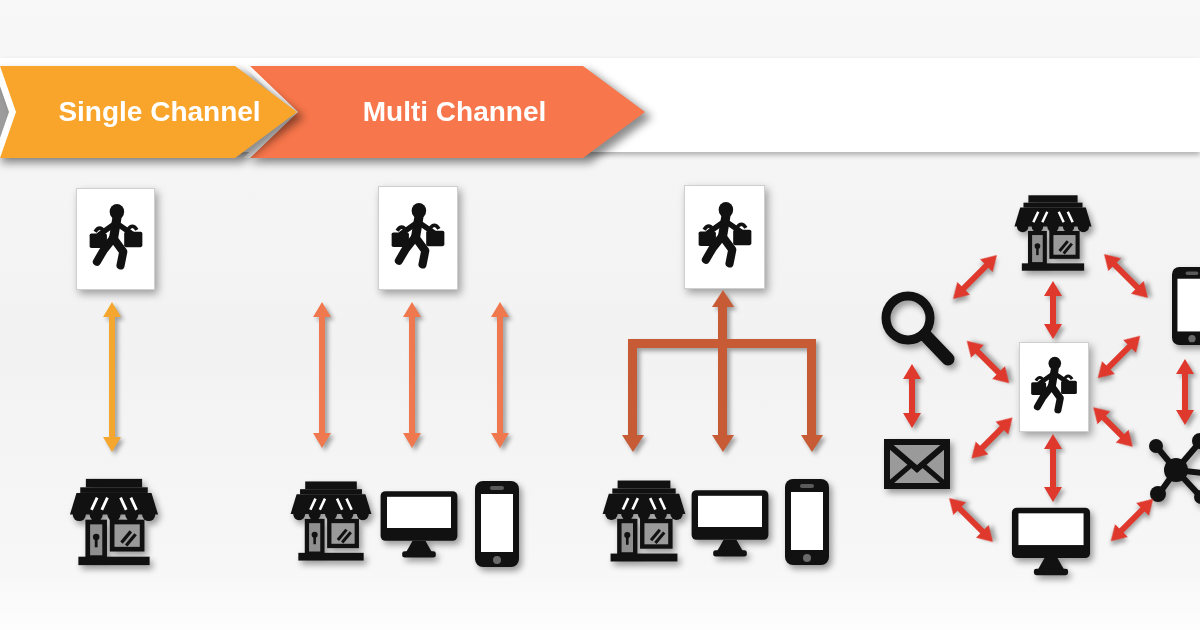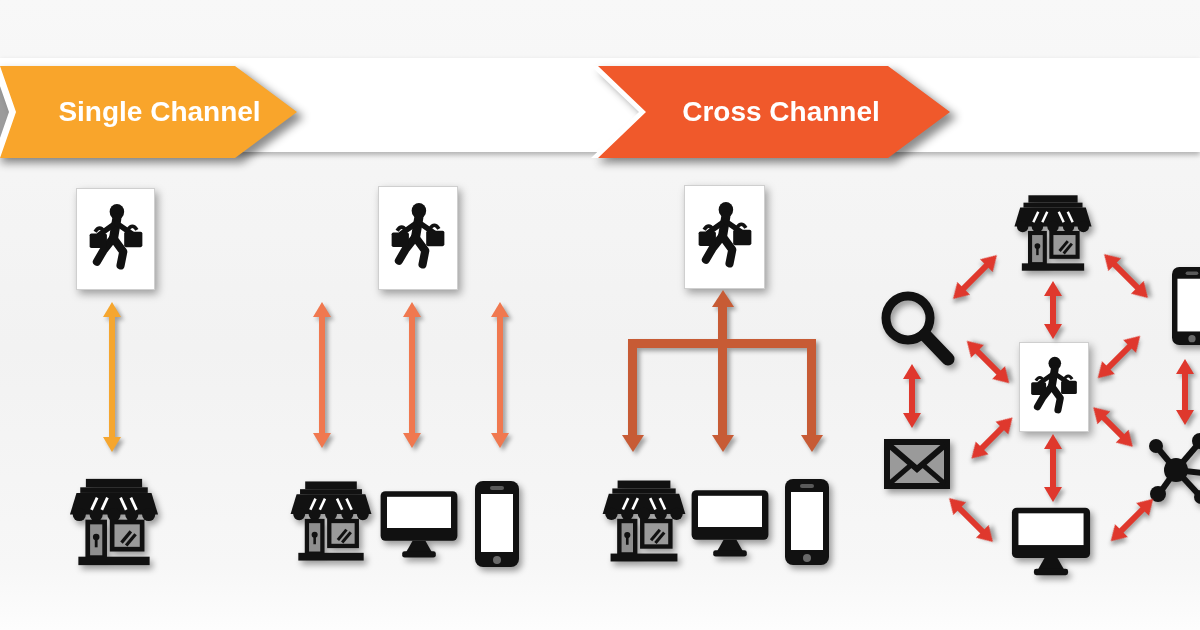--- a/index.html
+++ b/index.html
@@ -130,23 +130,23 @@
     </defs>
   </svg>
 
   <div class="banner-backing"></div>
   <div class="chev-stub"></div>
 
   <div class="chev-wrap w1">
     <div class="chev-under"></div>
     <div class="chev c1">Single Channel</div>
   </div>
-  <div class="chev-wrap w3">
+  <div class="chev-wrap w2">
     <div class="chev-under"></div>
-    <div class="chev c3">Cross Channel</div>
+    <div class="chev c2">Multi Channel</div>
   </div>
 
   <div class="card" style="left:76px;top:188px;width:77px;height:100px;">
     <svg viewBox="0 0 66 78" style="width:60px;height:72px;">
         <use href="#sym-shopper"></use>
       </svg>
   </div>
   <div class="dar col-single" style="left:109px;top:316px;height:122px;"></div>
   <div class="ic" style="left:66px;top:477px;width:96px;height:90px;">
     <svg viewBox="0 0 100 96">

